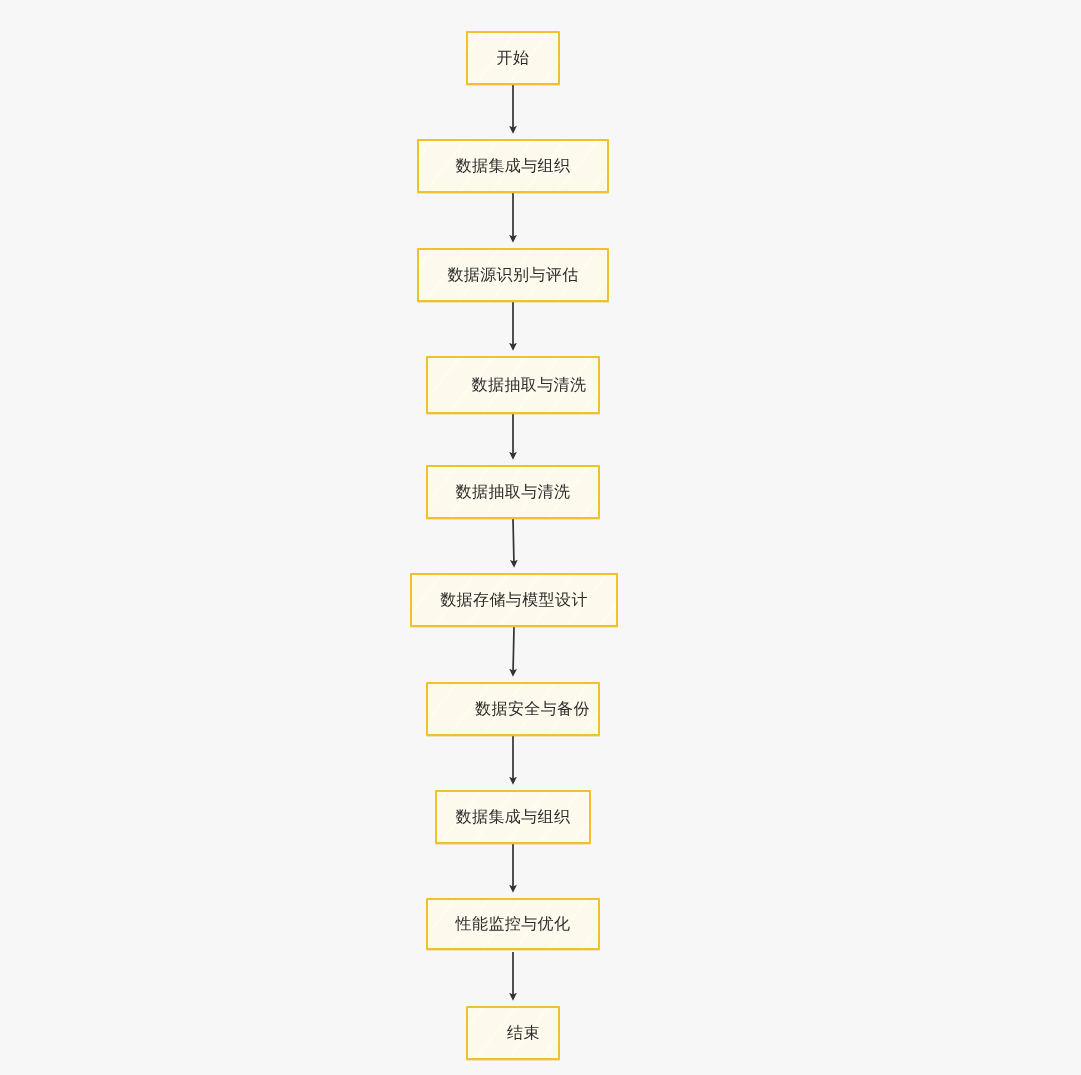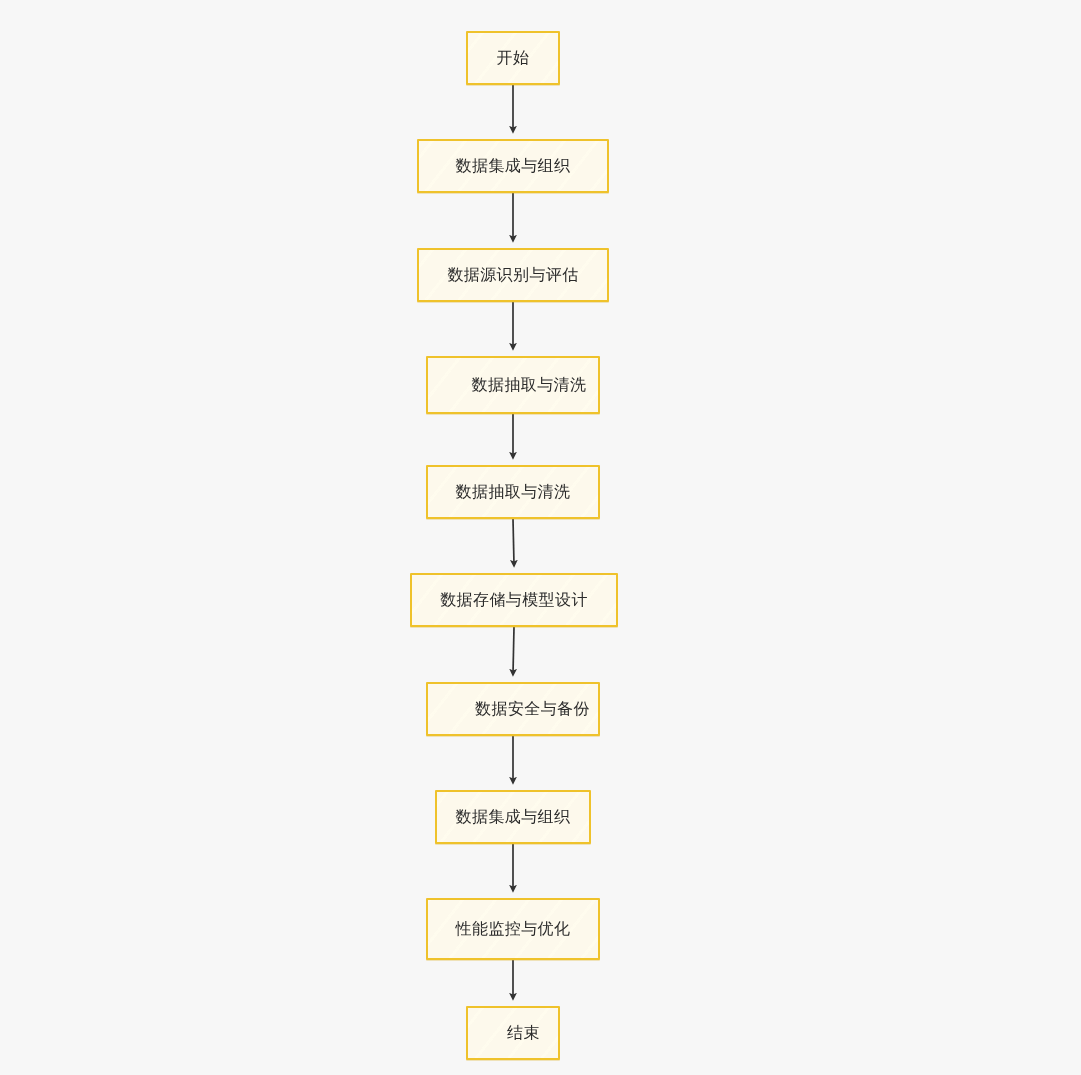--- a/index.html
+++ b/index.html
@@ -90,21 +90,21 @@
       </div>
       <div class="node" style="left: 410px; top: 573px; width: 208px; height: 54px;">
         <span class="node-label">数据存储与模型设计</span>
       </div>
       <div class="node" style="left: 426px; top: 682px; width: 174px; height: 54px; padding-left: 39px;">
         <span class="node-label">数据安全与备份</span>
       </div>
       <div class="node" style="left: 435px; top: 790px; width: 156px; height: 54px;">
         <span class="node-label">数据集成与组织</span>
       </div>
-      <div class="node" style="left: 426px; top: 898px; width: 174px; height: 62px;">
+      <div class="node" style="left: 426px; top: 898px; width: 174px; height: 52px;">
         <span class="node-label">性能监控与优化</span>
       </div>
       <div class="node" style="left: 466px; top: 1006px; width: 94px; height: 54px; padding-left: 21px;">
         <span class="node-label">结束</span>
       </div>
     </div>
 
 </div>
 
 </body></html>

